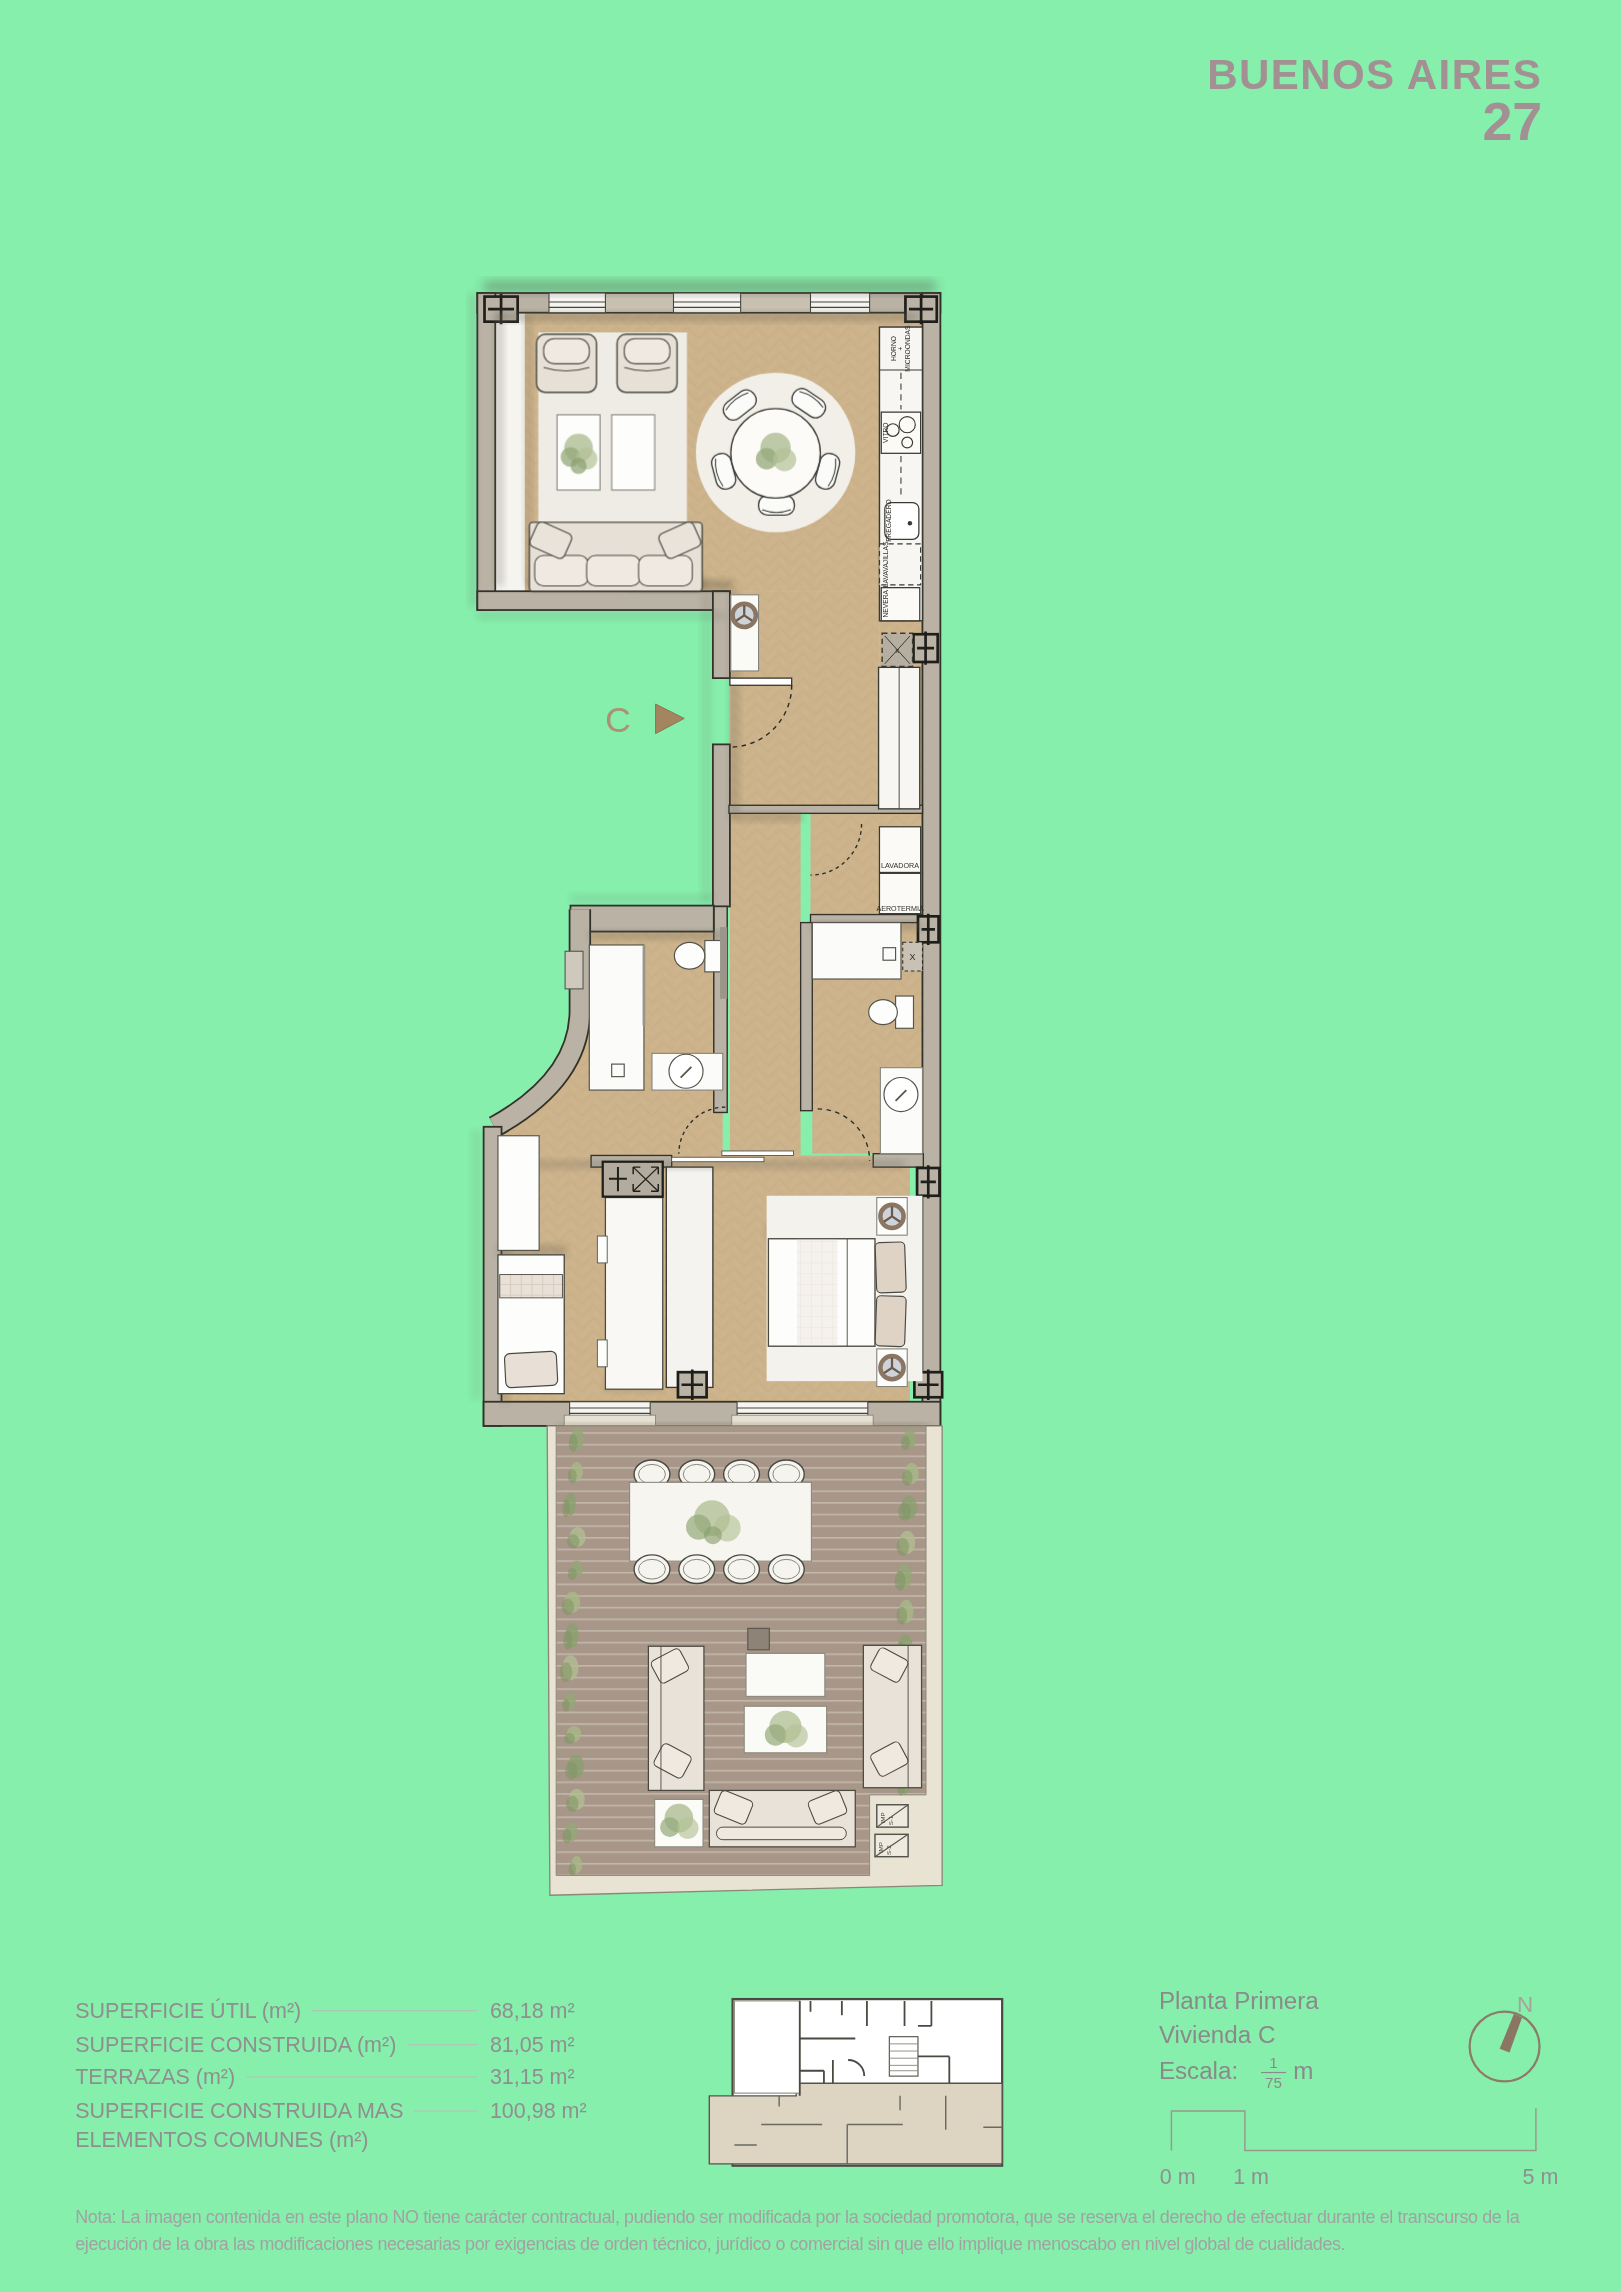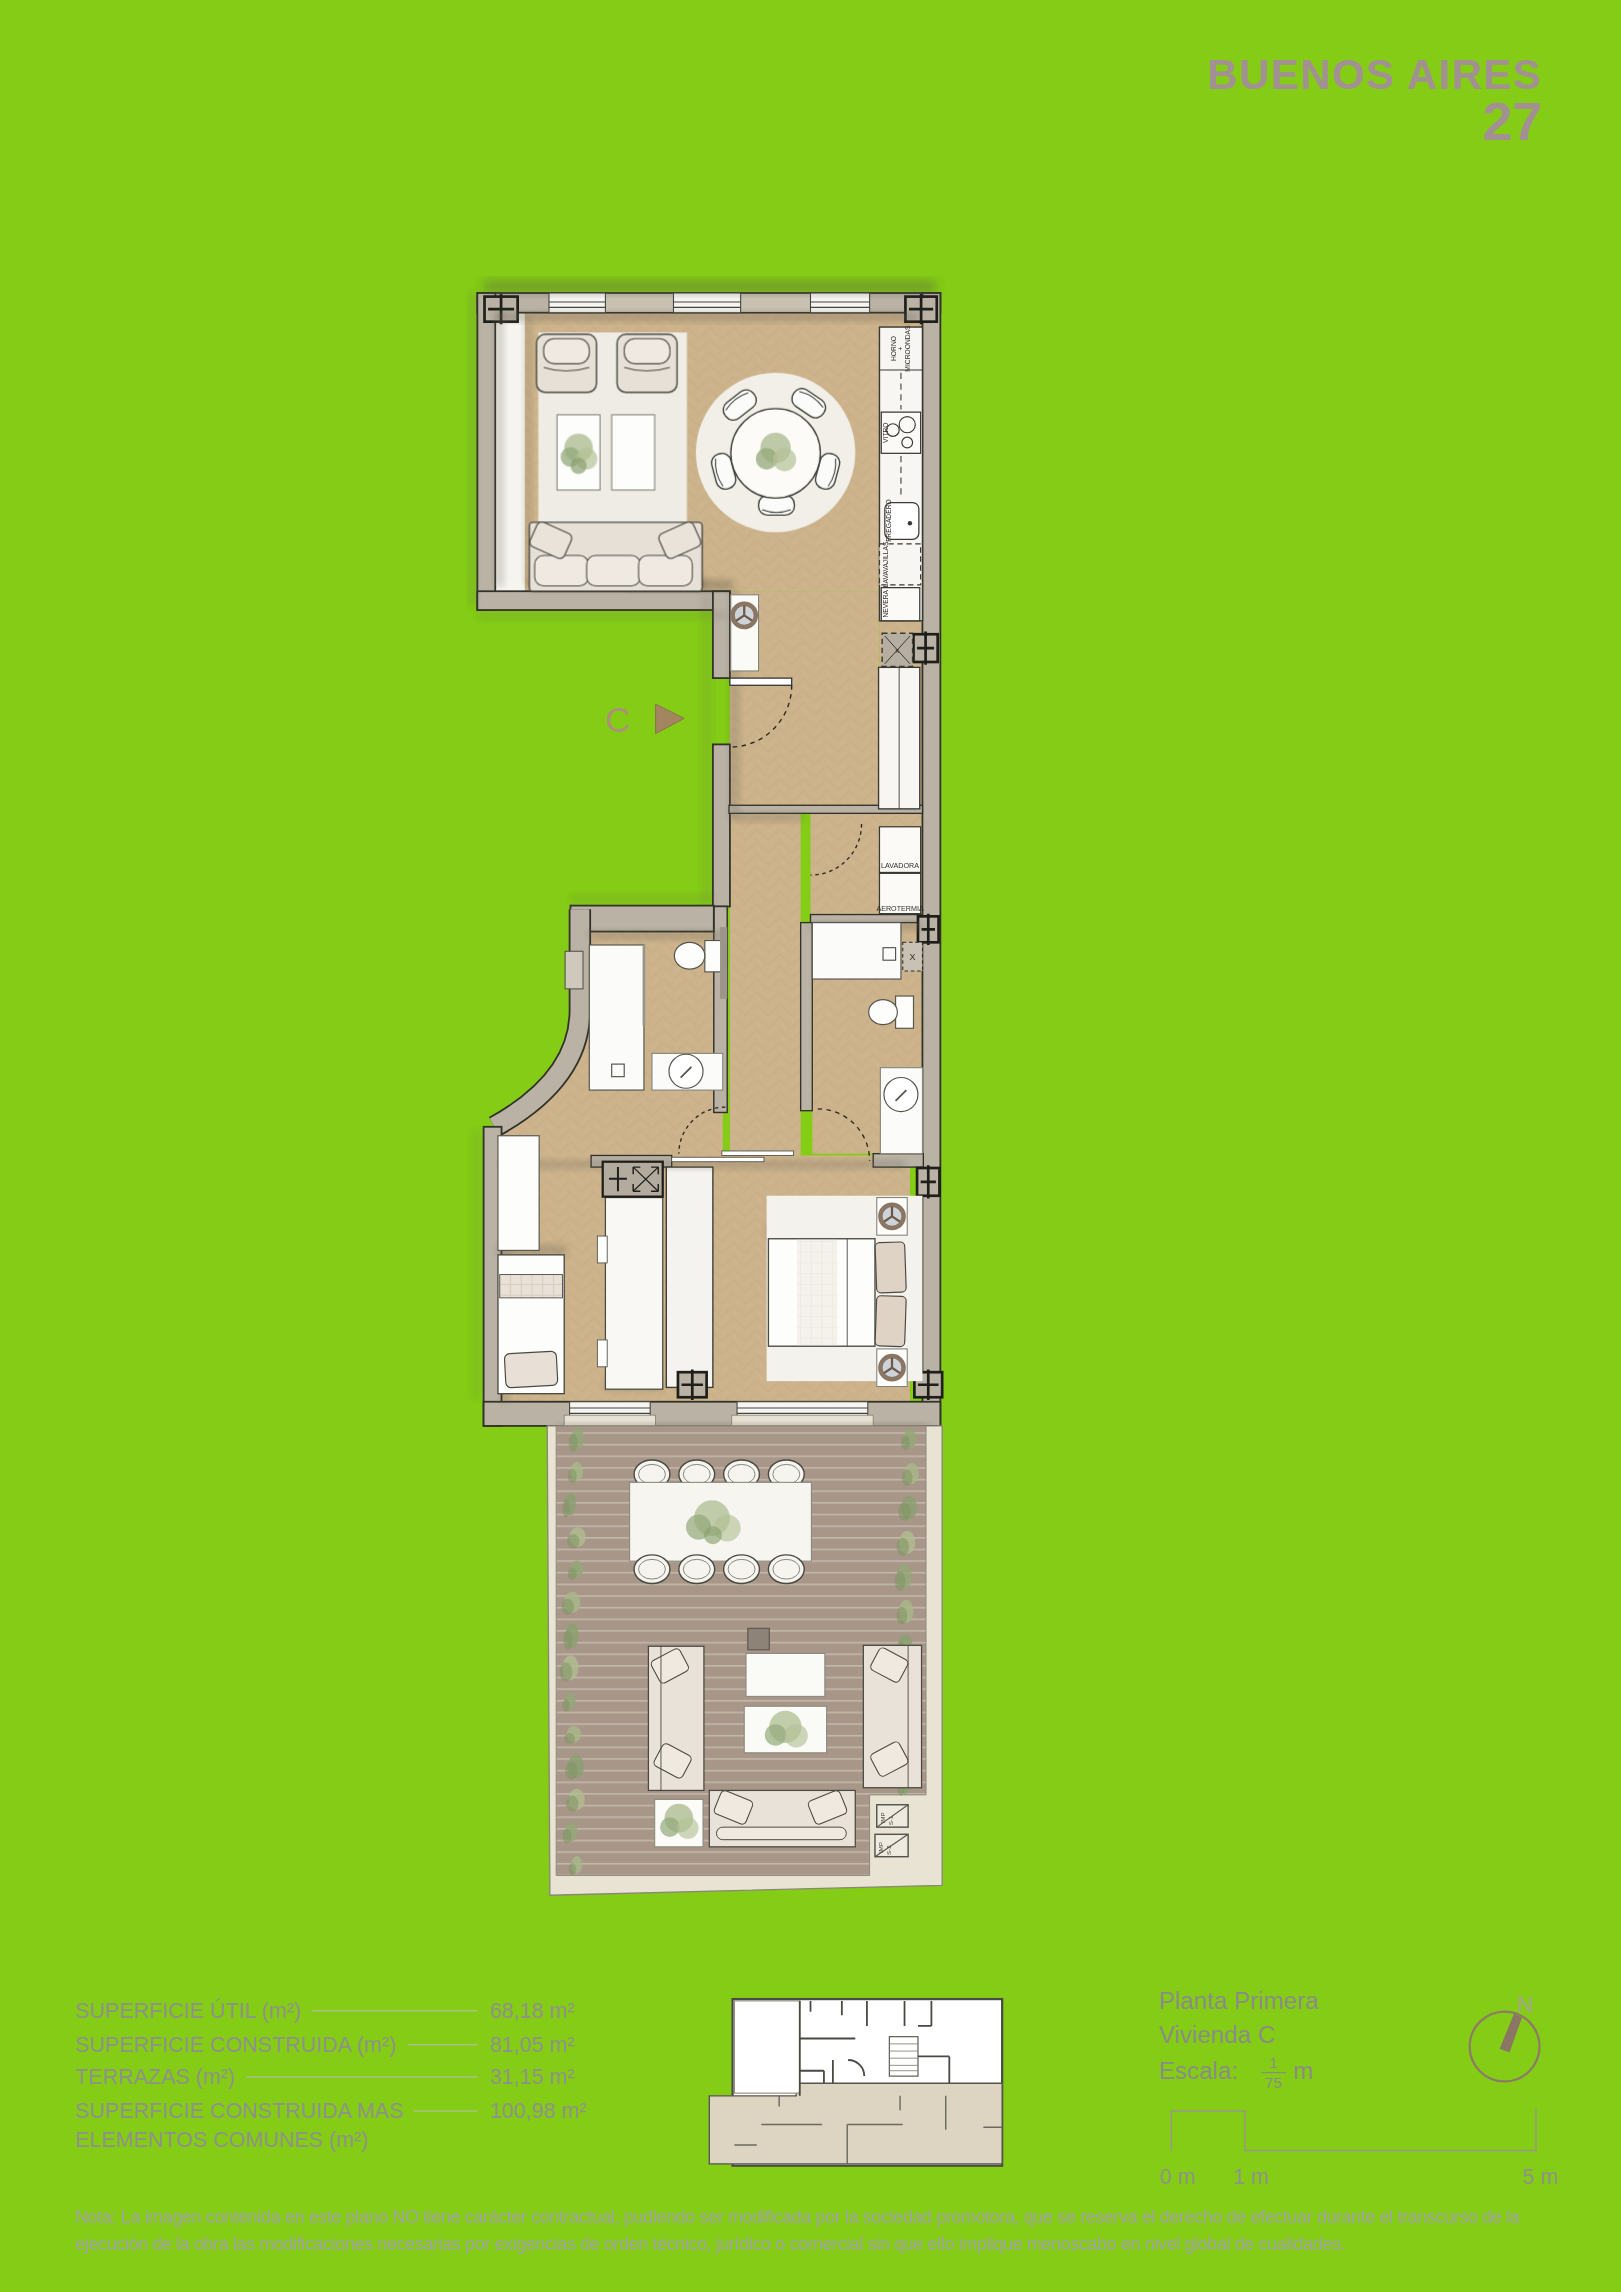--- a/index.html
+++ b/index.html
@@ -1,16 +1,16 @@
 <!DOCTYPE html>
 <html style="font-size:14.3px"><head>
 <meta charset="utf-8">
 <style>
   html,body{margin:0;padding:0;background:#ffffff;}
-  #page{position:relative;width:1621px;height:2293px;background:#84cc16;overflow:hidden;
+  #page{position:relative;width:1621px;height:2293px;background:#86efac;overflow:hidden;
         font-family:"Liberation Sans", sans-serif;}
   svg{position:absolute;left:0;top:0;}
 </style>
 </head>
 <body>
 <div id="page">
 <svg width="1621" height="2293" viewBox="0 0 1810 2560">
 <defs>
   <pattern id="herr" width="26" height="14" patternUnits="userSpaceOnUse">
     <rect width="26" height="14" fill="#ccb38b"></rect>

